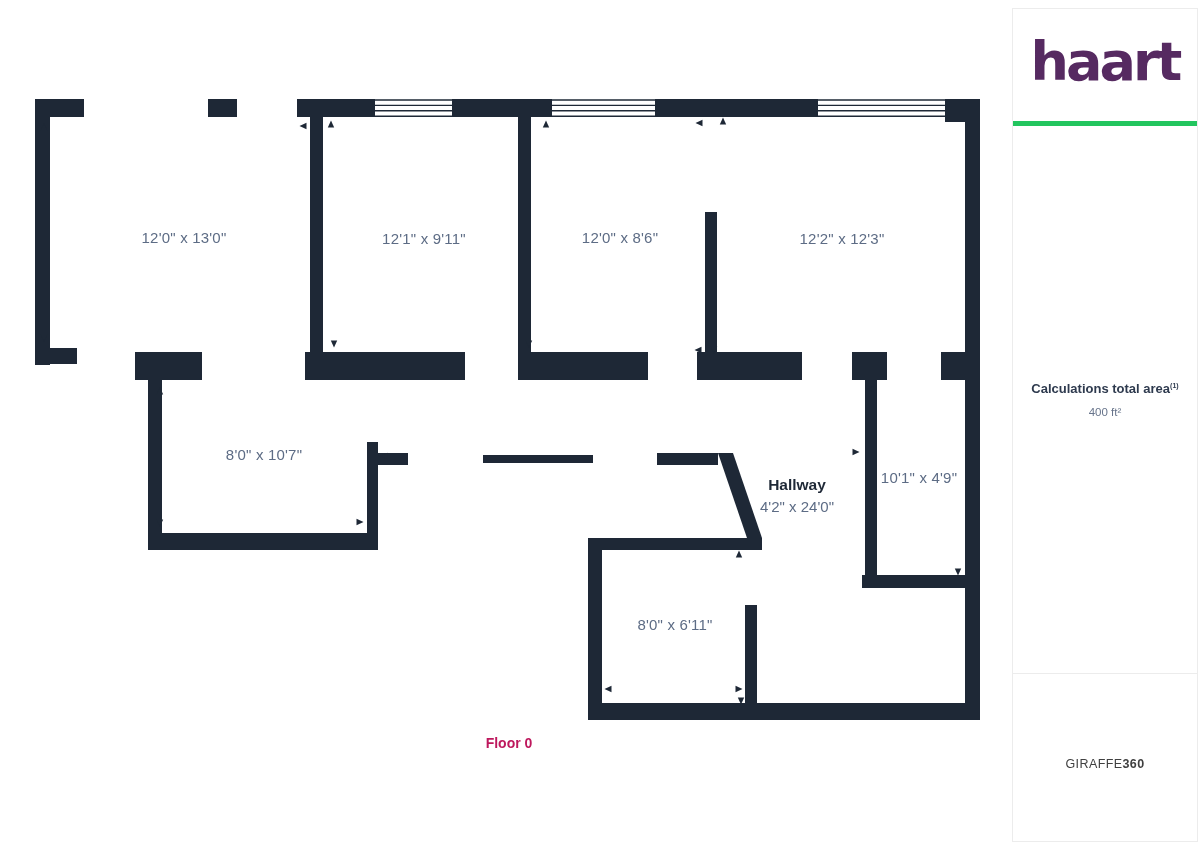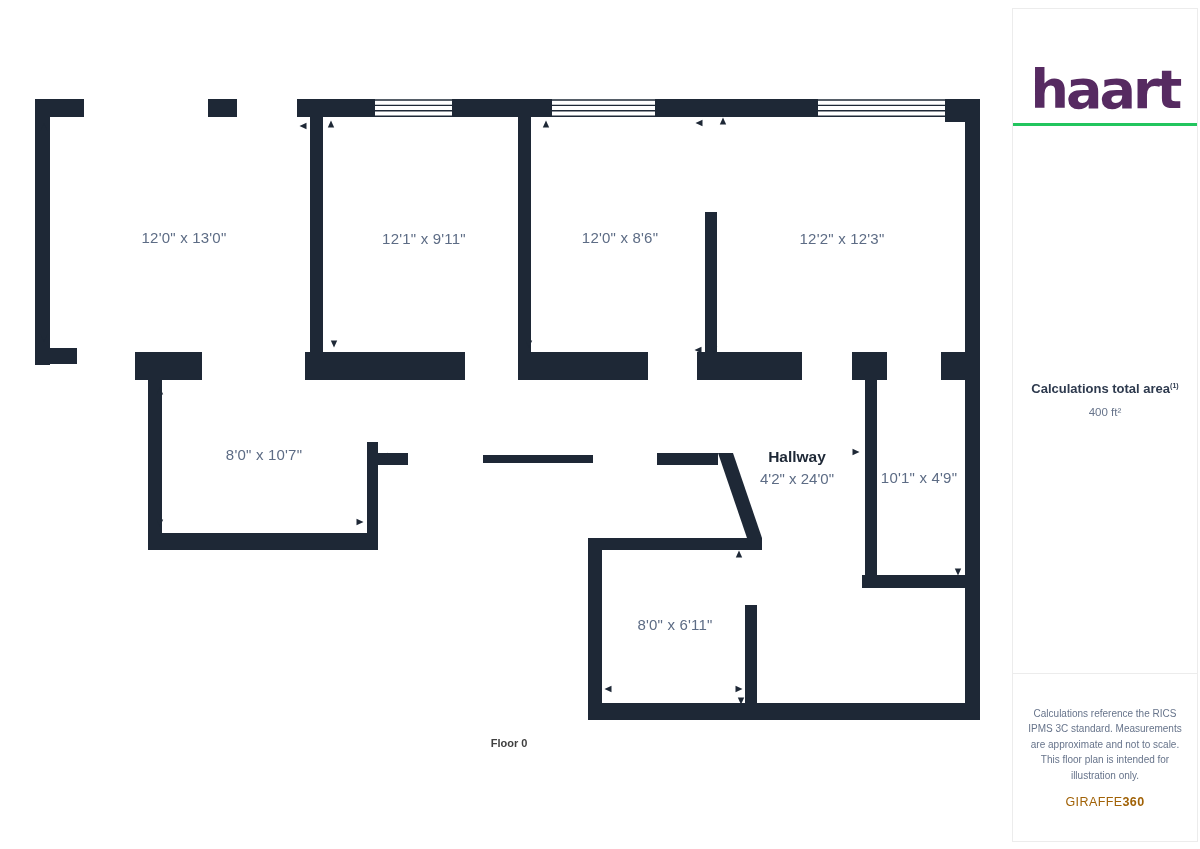--- a/index.html
+++ b/index.html
@@ -13,43 +13,43 @@
   .win-bg { fill:#ffffff; }
   .win-line { stroke:#1e2836; stroke-width:1.4; }
   .arrows polygon { fill:#1e2836; }
 
   .rlabel { position:absolute; transform:translate(-50%,-50%);
             font-size:15px; color:#5d6c85; white-space:nowrap; letter-spacing:.2px; }
   .hallway-label { position:absolute; transform:translate(-50%,-50%); text-align:center; }
   .hallway-label .hname { font-size:15.5px; font-weight:700; color:#1e2836; }
   .hallway-label .hdims { font-size:15px; color:#5d6c85; margin-top:4px; white-space:nowrap; }
   .floor-label { position:absolute; transform:translate(-50%,-50%);
-                 font-size:11px; font-weight:700; color:#404040; white-space:nowrap; }
+                 font-size:14px; font-weight:700; color:#be185d; white-space:nowrap; }
 
   
   .sidebar { position:absolute; left:1012px; top:8px; width:186px; height:834px;
              background:#fff; border:1px solid #ececec; display:flex; flex-direction:column; }
-  .logo-section { height:117px; border-bottom:3px solid #22c55e;
-                  display:flex; align-items:flex-end; justify-content:center; }
+  .logo-section { height:117px; border-bottom:5px solid #22c55e;
+                  display:flex; align-items:center; justify-content:center; }
   .logo { font-family:"DejaVu Sans", sans-serif; font-weight:700; font-size:54px;
           color:#562a61; letter-spacing:-3px; line-height:1; padding-bottom:6px; }
   .area-section { height:548px; border-bottom:1px solid #ececec;
                   display:flex; flex-direction:column; align-items:center; justify-content:center;
                   text-align:center; }
   .area-heading { font-size:13px; font-weight:700; color:#2e3a4e; }
   .area-heading sup { font-size:7px; font-weight:700; }
   .area-value { font-size:11.5px; color:#67748b; margin-top:10px; }
   .note-section { height:50px; border-bottom:1px solid #ececec;
                   display:flex; align-items:center; justify-content:center;
                   font-size:10px; color:#67748b; text-align:center; }
   .disclaimer-section { flex:1; display:flex; flex-direction:column;
                         align-items:center; justify-content:center; text-align:center;
                         padding:6px 12px; }
   .disclaimer-section p { font-size:10px; color:#67748b; line-height:1.55; width:158px; }
-  .brand { margin-top:12px; font-size:12.5px; color:#a16207; letter-spacing:.4px; }
+  .brand { margin-top:12px; font-size:12.5px; color:#404040; letter-spacing:.4px; }
   .brand b { font-weight:700; }
 </style>
 </head>
 <body>
 
 <div class="stage">
 
   <svg class="plan" width="1012" height="849" viewBox="0 0 1012 849">
 
     <g>
@@ -140,39 +140,38 @@
       <polygon points="-3.2,3.5 0,-3.5 3.2,3.5" transform="translate(739,689) rotate(90)"></polygon>
       <polygon points="-3.2,3.5 0,-3.5 3.2,3.5" transform="translate(741,701) rotate(180)"></polygon>
     </g>
   </svg>
 
   <div class="rlabel" style="left:184px; top:237px">12'0" x 13'0"</div>
   <div class="rlabel" style="left:424px; top:238px">12'1" x 9'11"</div>
   <div class="rlabel" style="left:620px; top:237px">12'0" x 8'6"</div>
   <div class="rlabel" style="left:842px; top:238px">12'2" x 12'3"</div>
   <div class="rlabel" style="left:264px; top:454px">8'0" x 10'7"</div>
-  <div class="hallway-label" style="left:797px; top:467px">
+  <div class="hallway-label" style="left:797px; top:495px">
     <div class="hname">Hallway</div>
     <div class="hdims">4'2" x 24'0"</div>
   </div>
   <div class="rlabel" style="left:919px; top:477px">10'1" x 4'9"</div>
   <div class="rlabel" style="left:675px; top:624px">8'0" x 6'11"</div>
 
   <div class="floor-label" style="left:509px; top:743px">Floor 0</div>
 
   <aside class="sidebar">
     <div class="logo-section">
       <span class="logo">haart</span>
     </div>
 
     <div class="area-section">
       <div class="area-heading"><span>Calculations total area</span><sup>(1)</sup></div>
       <div class="area-value">400 ft²</div>
     </div>
 
 
     <div class="disclaimer-section">
-      <p>Calculations reference the RICS IPMS 3C standard. Measurements are approximate and not to scale. This floor plan is intended for illustration only.</p>
       <div class="brand"><span>GIRAFFE</span><b>360</b></div>
     </div>
   </aside>
 
 </div>
 
 </body></html>

